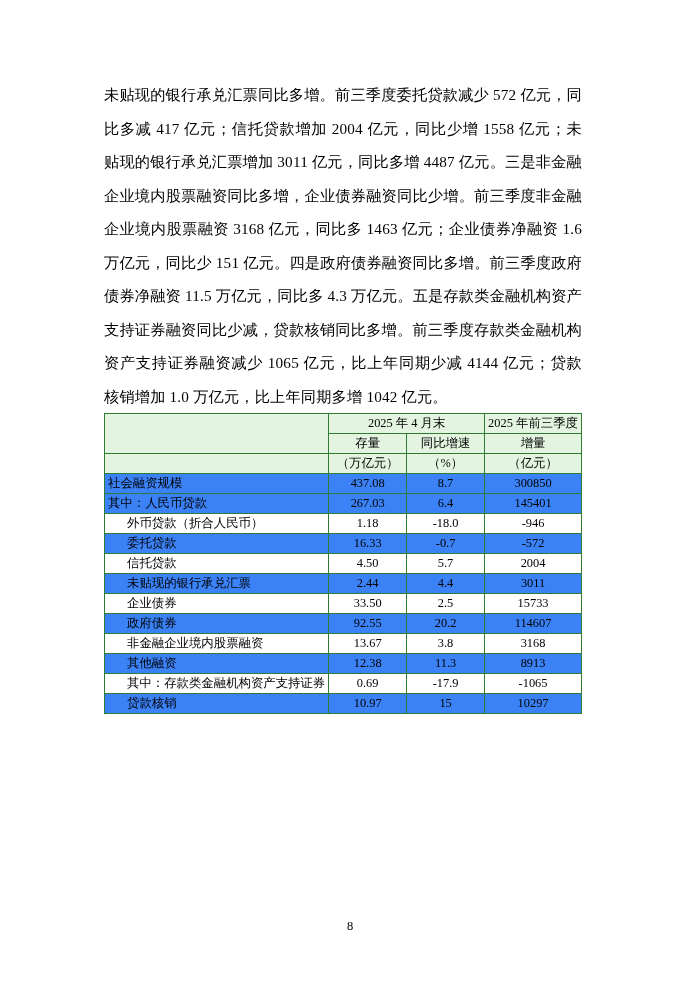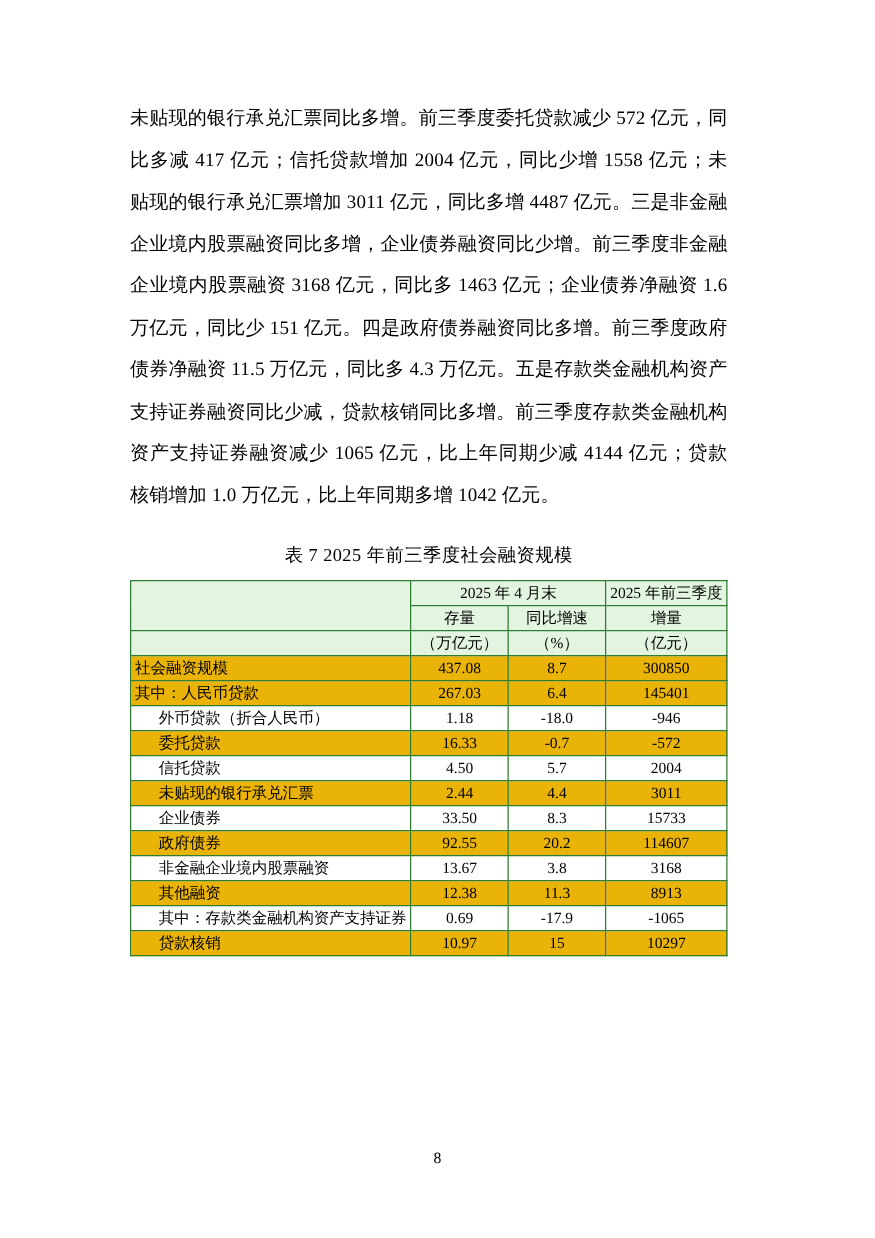--- a/index.html
+++ b/index.html
@@ -56,21 +56,21 @@
   }
   .hdr {
     background: #e3f5e1;
     text-align: center;
     vertical-align: middle;
   }
   .hdr-blank {
     background: #e3f5e1;
   }
   .row-green td {
-    background: #eab308;
+    background: #3b82f6;
   }
   .row-white td {
     background: #ffffff;
     margin-left: 32px;
   }
   .c-label {
     text-align: left;
     padding-left: 6px;
     white-space: nowrap;
   }
@@ -103,21 +103,20 @@
 </style>
 </head>
 <body>
 
 <div class="page">
 
   <div class="body-text">
     <p>未贴现的银行承兑汇票同比多增。前三季度委托贷款减少 572 亿元，同比多减 417 亿元；信托贷款增加 2004 亿元，同比少增 1558 亿元；未贴现的银行承兑汇票增加 3011 亿元，同比多增 4487 亿元。三是非金融企业境内股票融资同比多增，企业债券融资同比少增。前三季度非金融企业境内股票融资 3168 亿元，同比多 1463 亿元；企业债券净融资 1.6 万亿元，同比少 151 亿元。四是政府债券融资同比多增。前三季度政府债券净融资 11.5 万亿元，同比多 4.3 万亿元。五是存款类金融机构资产支持证券融资同比少减，贷款核销同比多增。前三季度存款类金融机构资产支持证券融资减少 1065 亿元，比上年同期少减 4144 亿元；贷款核销增加 1.0 万亿元，比上年同期多增 1042 亿元。</p>
   </div>
 
-  <div class="table-title">表 7   2025 年前三季度社会融资规模</div>
 
   <table class="fin">
     <colgroup>
       <col class="col-label">
       <col class="col-a">
       <col class="col-b">
       <col class="col-c">
     </colgroup>
     <thead>
       <tr>
@@ -170,21 +169,21 @@
         </tr>
         <tr class="row-green">
           <td class="c-label indent1">未贴现的银行承兑汇票</td>
           <td class="c-num">2.44</td>
           <td class="c-num">4.4</td>
           <td class="c-num">3011</td>
         </tr>
         <tr class="row-white">
           <td class="c-label indent1">企业债券</td>
           <td class="c-num">33.50</td>
-          <td class="c-num">8.3</td>
+          <td class="c-num">2.5</td>
           <td class="c-num">15733</td>
         </tr>
         <tr class="row-green">
           <td class="c-label indent1">政府债券</td>
           <td class="c-num">92.55</td>
           <td class="c-num">20.2</td>
           <td class="c-num">114607</td>
         </tr>
         <tr class="row-white">
           <td class="c-label indent1">非金融企业境内股票融资</td>

